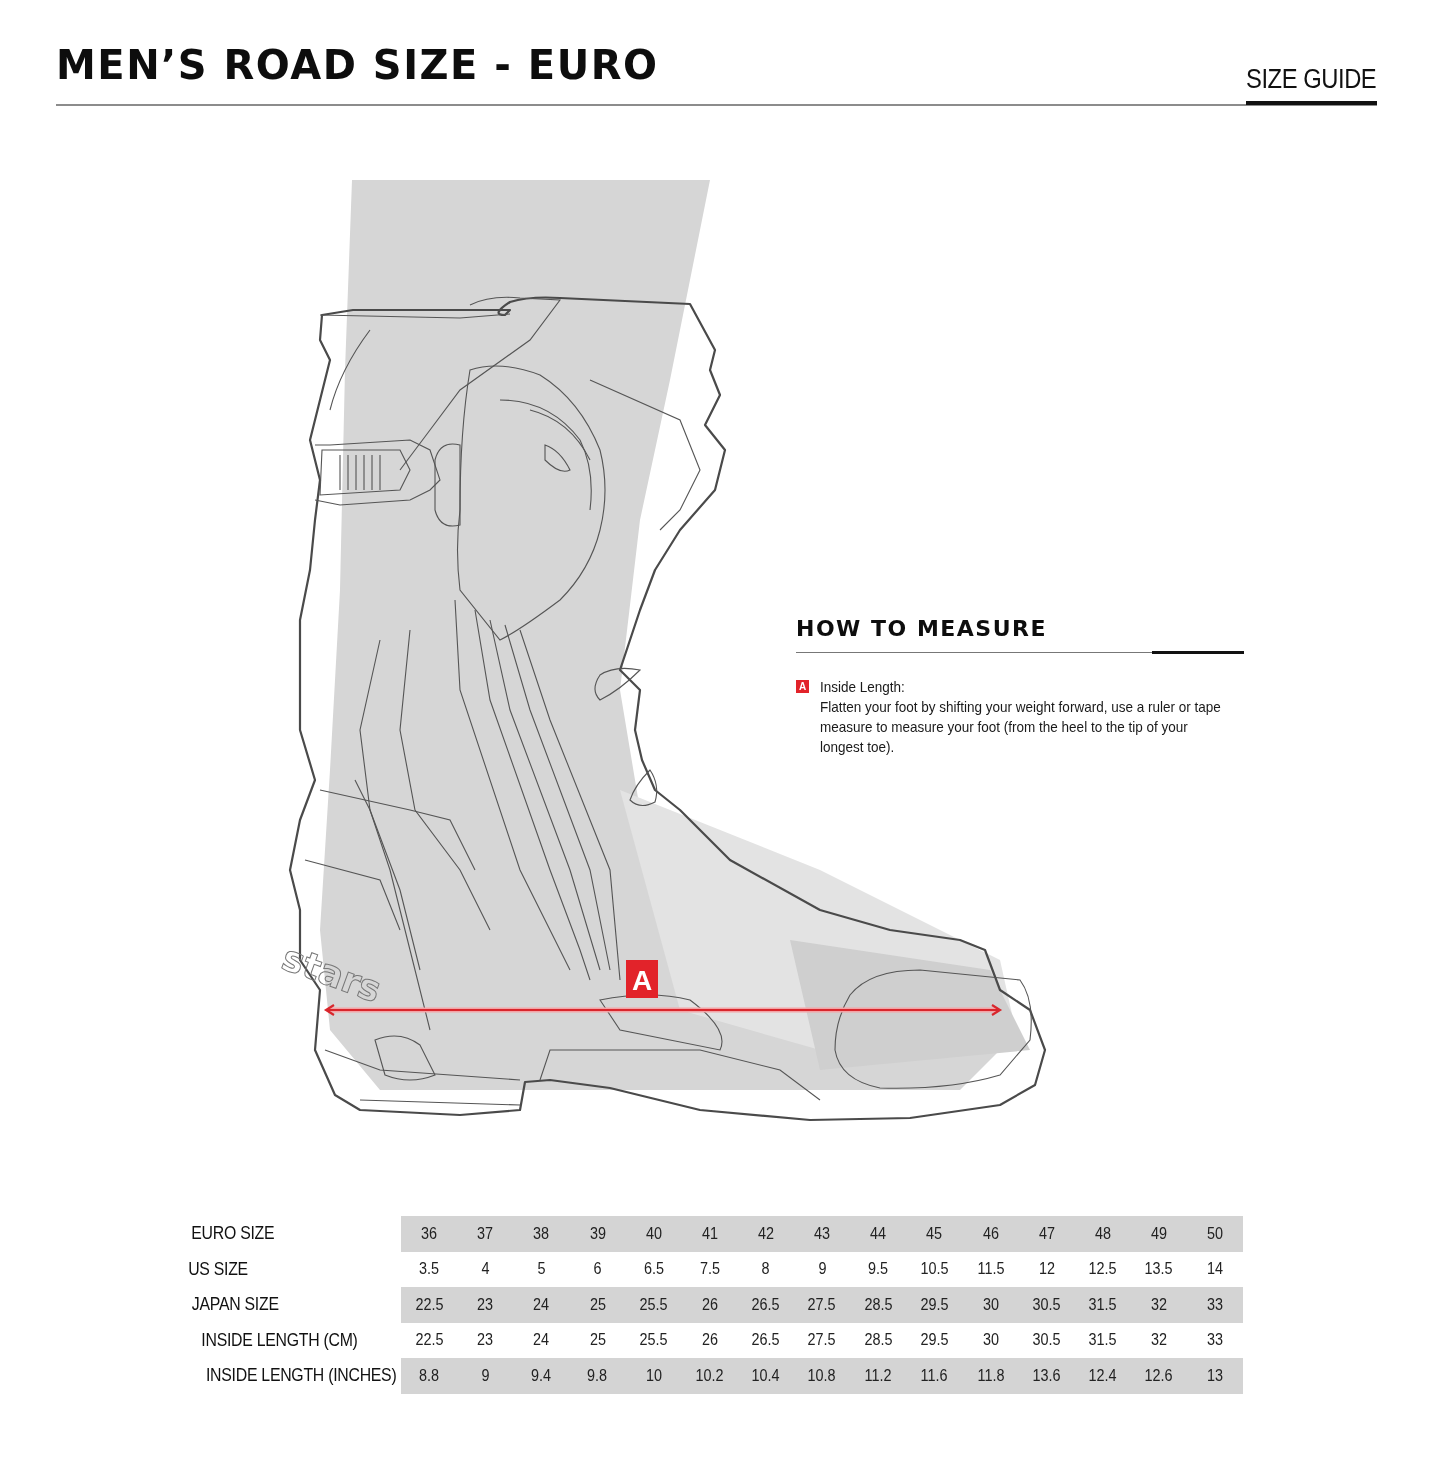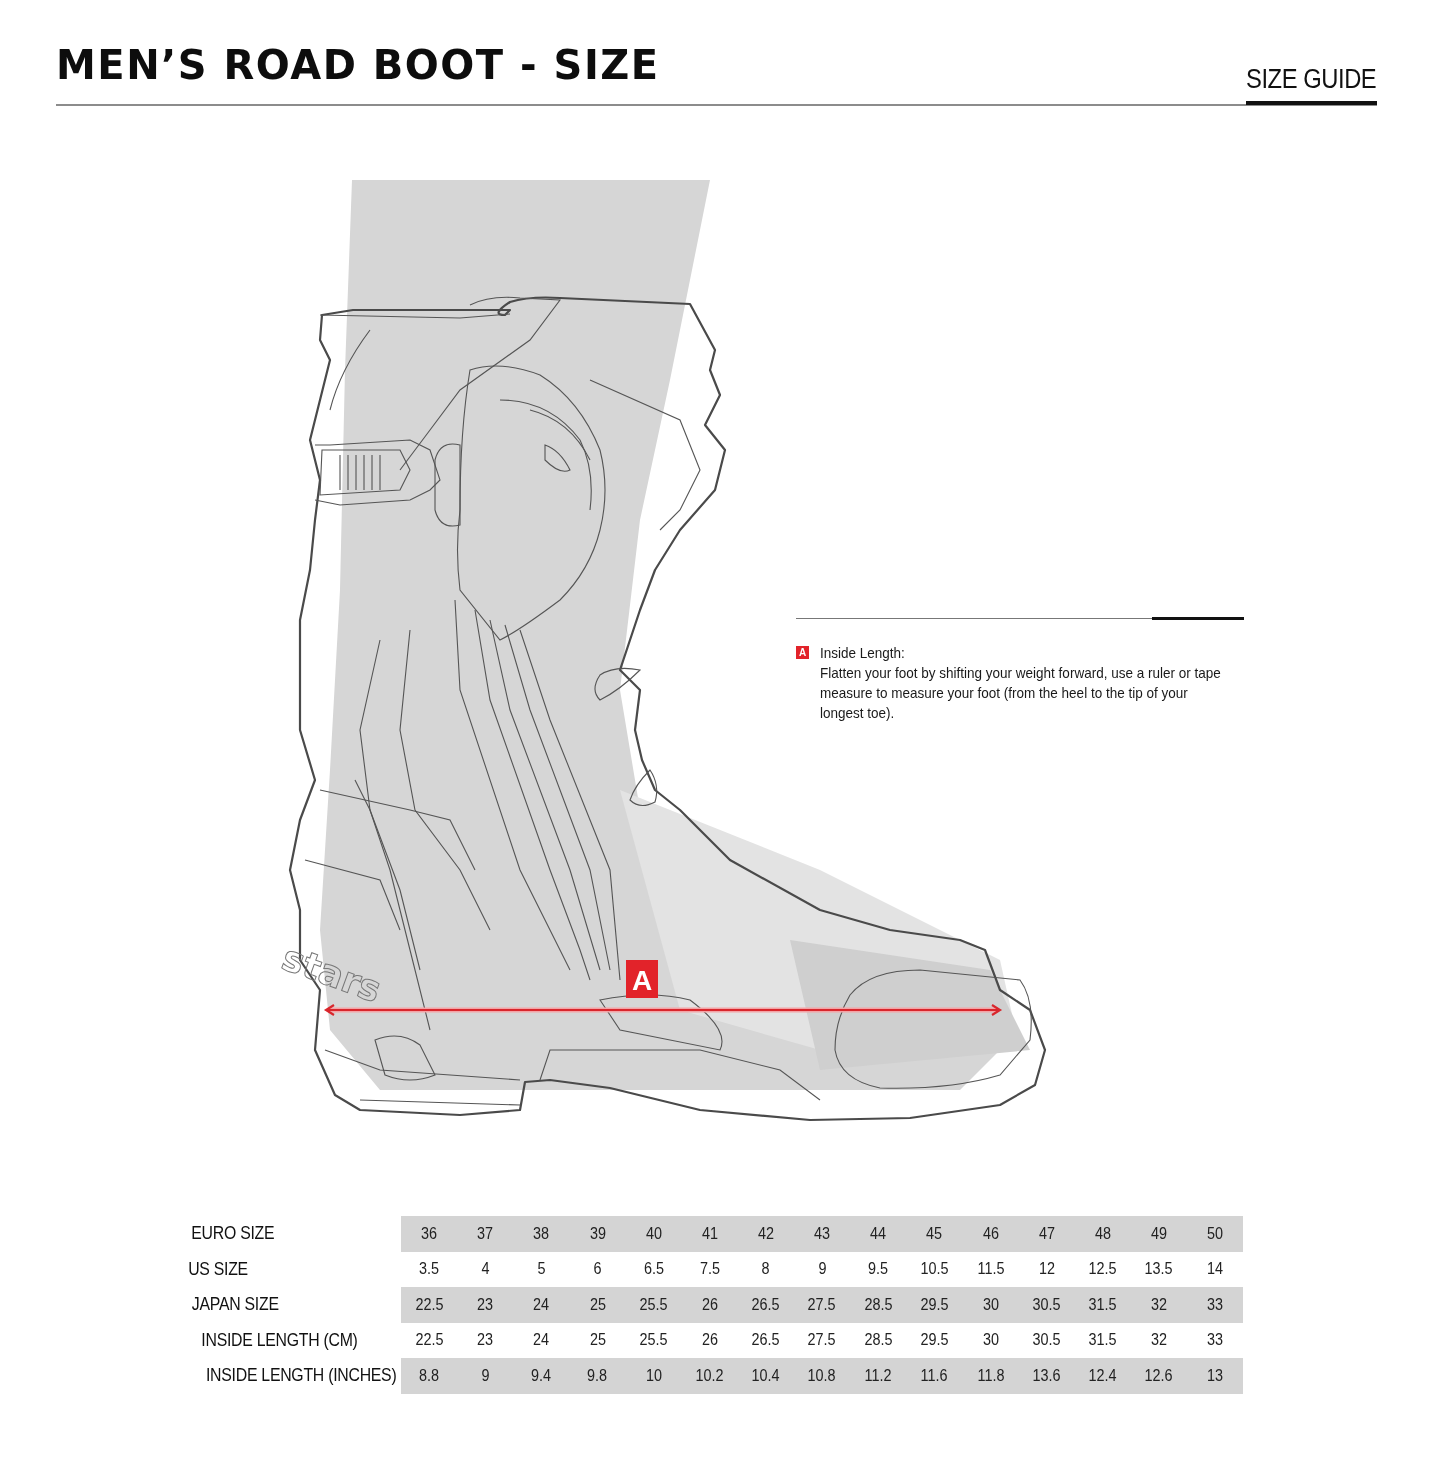--- a/index.html
+++ b/index.html
@@ -71,21 +71,21 @@
     .size-row.shaded .row-cells { background: #d4d4d4; }
     .cell {
       flex: 1; text-align: center; font-size: 16px; color: #222;
       display: flex; align-items: center; justify-content: center;
     }
     .cell span { display: inline-block; transform: scaleX(0.9); }
   </style>
 </head>
 <body>
 
-<h1 class="page-title">MEN’S ROAD BOOT - SIZE</h1>
+<h1 class="page-title">MEN’S ROAD SIZE - EURO</h1>
 <div class="header-rule"></div>
 <div class="size-guide">SIZE GUIDE</div>
 <div class="size-guide-underline"></div>
 
 <div class="illustration">
   <svg viewBox="0 0 800 960" xmlns="http://www.w3.org/2000/svg">
 
     <path d="M92 10 L450 10 L410 210 L380 350 L360 520 L380 640 L470 700 L560 760 L720 810 L740 880 L700 920 L120 920 L70 860 L60 760 L70 600 L80 420 L85 200 Z" fill="#d6d6d6"></path>
     <path d="M360 620 L560 700 L740 790 L760 880 L560 880 L420 840 Z" fill="#e3e3e3"></path>
     <path d="M530 770 L730 800 L770 880 L560 900 Z" fill="#cfcfcf"></path>
@@ -133,20 +133,21 @@
       <line x1="68" y1="840" x2="738" y2="840" stroke="#d9262c" stroke-width="2.2"></line>
       <polyline points="74,835 66,840 74,845" fill="none" stroke="#d9262c" stroke-width="2.2"></polyline>
       <polyline points="732,835 740,840 732,845" fill="none" stroke="#d9262c" stroke-width="2.2"></polyline>
     </g>
     <rect x="366" y="790" width="32" height="38" fill="#e2232a"></rect>
     <text x="382" y="820" text-anchor="middle" font-family="Liberation Sans, sans-serif" font-weight="bold" font-size="28" fill="#ffffff">A</text>
   </svg>
 </div>
 
 <div class="measure-panel">
+  <h2 class="measure-title">HOW TO MEASURE</h2>
   <div class="measure-rule">
     <div class="measure-rule-accent"></div>
   </div>
   <div class="measure-item">
     <span class="badge-a">A</span>
     <div class="measure-label">Inside Length:</div>
     <div class="measure-desc">Flatten your foot by shifting your weight forward, use a ruler or tape measure to measure your foot (from the heel to the tip of your longest toe).</div>
   </div>
 </div>
 

